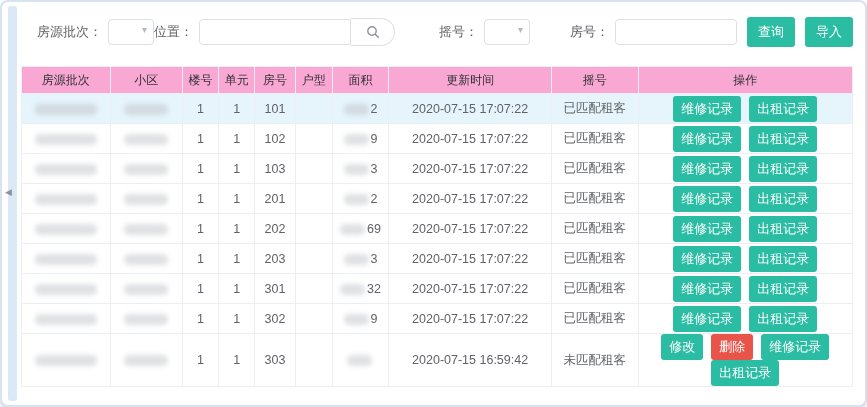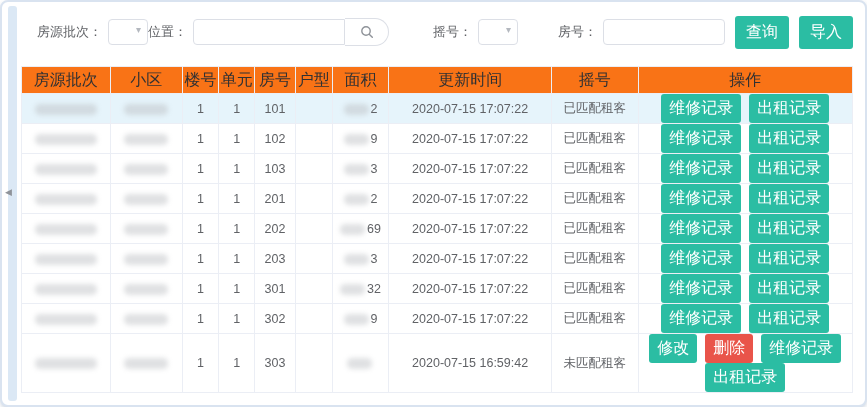--- a/index.html
+++ b/index.html
@@ -35,33 +35,33 @@
   .tinput { height:26px; border:1px solid #dcdfe6; border-radius:4px; background:#fff; margin-left:6px;
     font-size:12px; color:#606266; padding:0 7px; outline:none; }
   .input-group { display:flex; align-items:center; margin-left:6px; }
   .input-group .tinput { margin-left:0; border-radius:4px 0 0 4px; width:152px; }
   .search-btn {
     width:44px; height:28px; border:1px solid #dcdfe6; border-left:none; background:#fff;
     border-radius:0 14px 14px 0; display:flex; align-items:center; justify-content:center; cursor:pointer;
   }
   .ml16 { margin-left:16px; } .ml38 { } .ml44 { margin-left:44px; } .ml40 { margin-left:40px; }
   .btn {
-    border:none; border-radius:3px; color:#fff; font-size:16px; padding:5px 10px; cursor:pointer;
+    border:none; border-radius:3px; color:#fff; font-size:13px; padding:5px 10px; cursor:pointer;
     font-family:inherit; white-space:nowrap;
   }
   .btn-primary { background:var(--accent); }
   .btn-danger  { background:var(--danger); }
   .filter-row .btn { margin-left:10px; padding:6px 11px; }
 
   
   table.grid { border-collapse:collapse; margin-top:20px; width:832px; table-layout:fixed; }
   .grid th, .grid td {
     border:1px solid #ebeef5; text-align:center; vertical-align:middle; overflow:hidden;
   }
-  .grid th { height:27px; font-size:16px; font-weight:normal; color:#303133; background:#f97316; }
+  .grid th { height:27px; font-size:12px; font-weight:normal; color:#303133; background:#f9a8d4; }
   .grid td { height:30px; font-size:12.5px; color:#606266; background:#fff; }
   .grid tr.hl td { background:var(--row-highlight); }
   .col-0{width:88px} .col-1{width:72px} .col-2{width:36px} .col-3{width:36px} .col-4{width:40px}
   .col-5{width:37px} .col-6{width:56px} .col-7{width:162px} .col-8{width:86px} .col-9{width:213px}
   .grid td .btn { padding:4px 8px; margin:0 4px;text-align:center; }
 
   
   .blob { display:inline-block; height:11px; border-radius:5px; background:#b9bcc0;
     filter:blur(2.5px); opacity:.45; vertical-align:middle; }
   .blob-batch { width:62px; } .blob-community { width:44px; } .blob-area { width:25px; margin-right:2px; }

